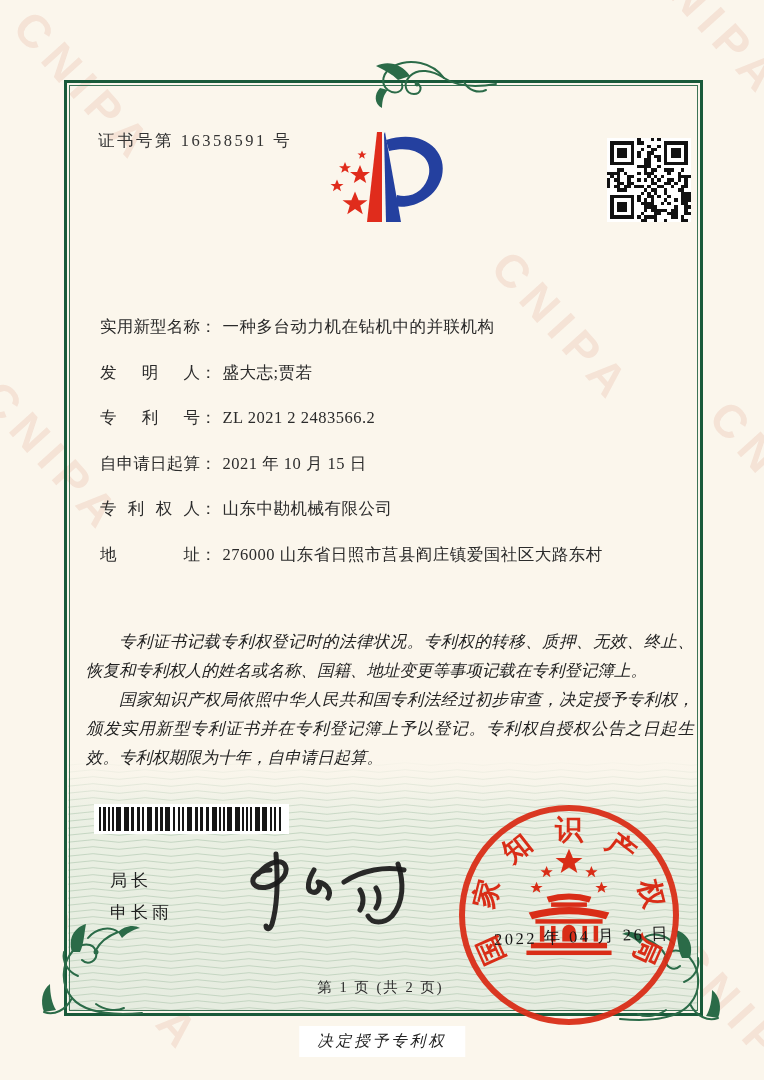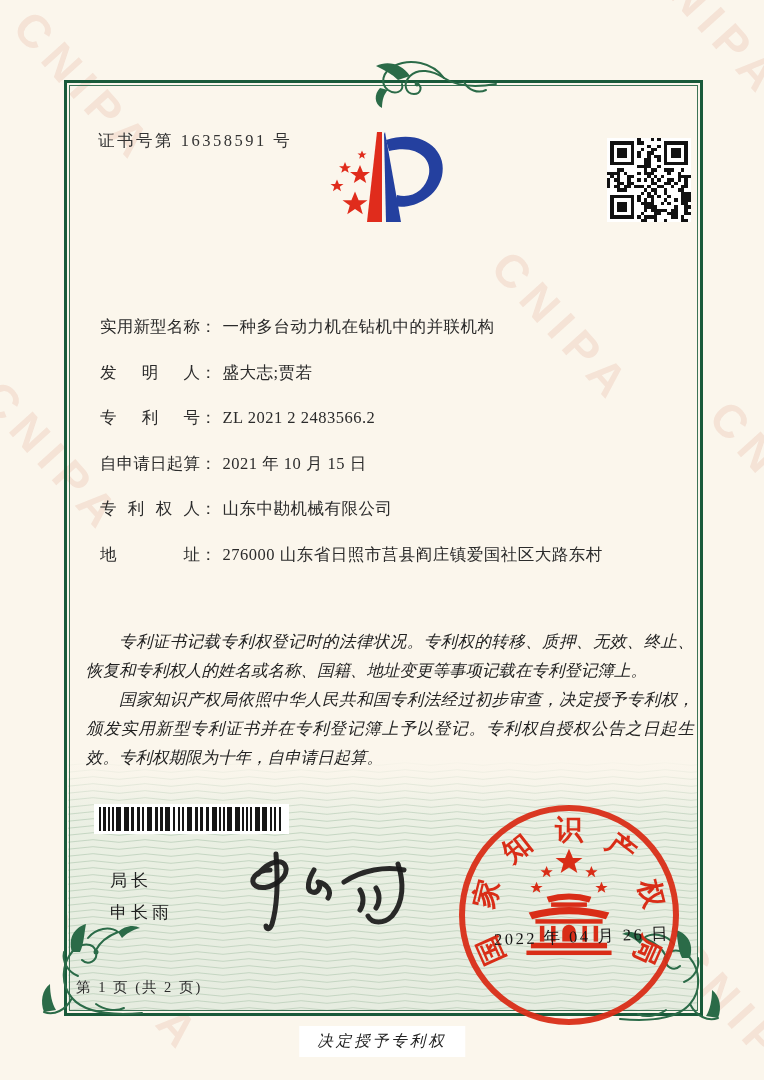--- a/index.html
+++ b/index.html
@@ -44,22 +44,22 @@
             font-family:"Liberation Sans","DejaVu Sans",sans-serif;color:#222;}
   .signature{position:absolute;left:222px;top:840px;z-index:6;}
   .signature path{fill:none;stroke:#181818;stroke-width:5;stroke-linecap:round;stroke-linejoin:round;opacity:.92;}
   .seal{position:absolute;left:459px;top:805px;width:220px;height:220px;z-index:6;}
   .seal-ring{position:absolute;inset:0;border:6px solid #d92d17;border-radius:50%;opacity:.95;}
   .seal-char{position:absolute;font-size:28px;font-weight:700;color:#d92d17;z-index:2;line-height:1;}
   .seal-emblem{position:absolute;left:54px;top:40px;width:112px;height:126px;}
   .seal-emblem *{fill:#d92d17;}
   .seal-date{position:absolute;left:468px;top:926px;width:228px;text-align:center;font-size:16.5px;
              letter-spacing:2.5px;color:#171717;z-index:7;transform:rotate(-2deg);}
-  .pageinfo{position:absolute;left:64px;top:978px;width:633px;text-align:left;font-size:14.5px;
-            letter-spacing:2px;z-index:5;color:#2b2b2b;margin-left:12px;}
+  .pageinfo{position:absolute;left:64px;top:978px;width:633px;text-align:center;font-size:14.5px;
+            letter-spacing:2px;z-index:5;color:#2b2b2b;}
   .notebox{position:absolute;left:50%;transform:translateX(-50%);top:1026px;background:#fff;
            padding:5px 18px;font-size:15.5px;font-style:italic;letter-spacing:3px;z-index:5;color:#222;white-space:nowrap;}
   .flourish path, .flourish circle{}
 </style>
 </head>
 <body>
 
 <div class="page">
 
   <span class="wm" style="left:-8px;top:60px">CNIPA</span>

